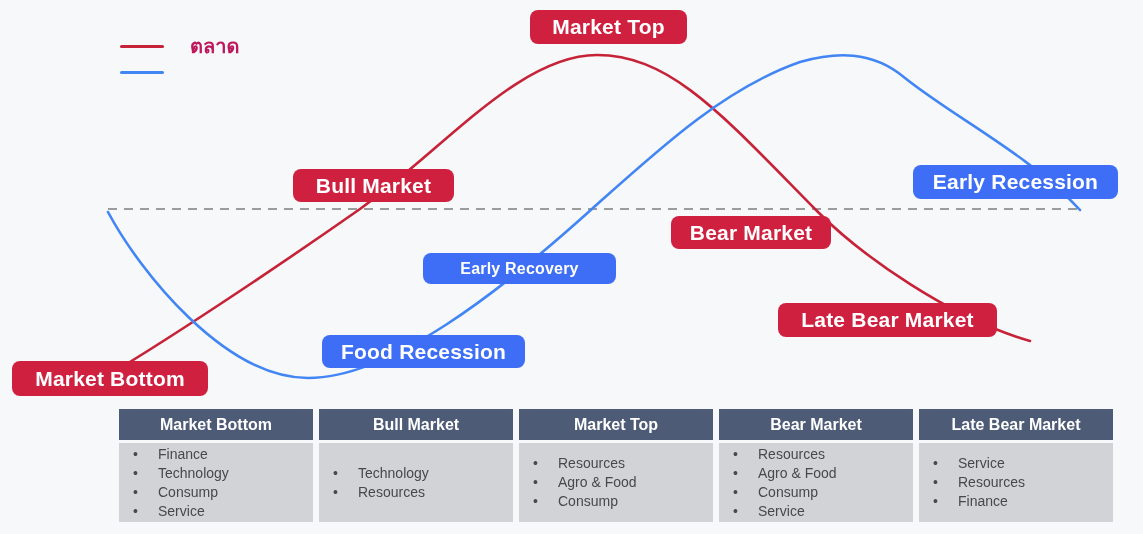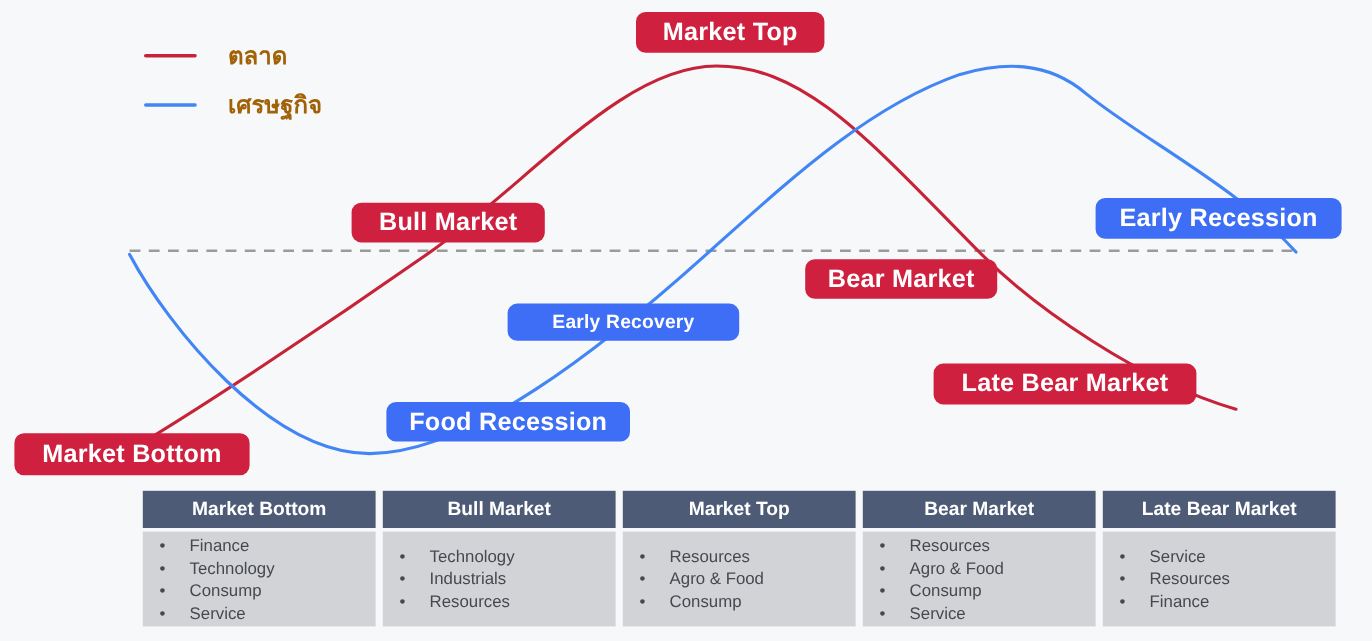--- a/index.html
+++ b/index.html
@@ -21,21 +21,21 @@
   .legend-row { position: absolute; display: flex; align-items: center; white-space: nowrap; }
   .legend-row .swatch { width: 44px; height: 3px; border-radius: 2px; margin-right: 26px; }
   .legend-row.market { left: 0; top: 0; }
   .legend-row.economy { left: 0; top: 41px; }
   .legend-row .swatch.red { background: #c62238; }
   .legend-row .swatch.blue { background: #4285f4; }
   .legend-label {
     font-family: "DejaVu Sans", sans-serif;
     font-size: 20px;
     font-weight: bold;
-    color: #a16207;
+    color: #be185d;
     line-height: 32px;
   }
   
   .tag {
     position: absolute;
     display: flex;
     align-items: center;
     justify-content: center;
     border-radius: 8px;
     color: #ffffff;
@@ -116,21 +116,20 @@
              C 955 118, 1030 155, 1080 210" fill="none" stroke="#4285f4" stroke-width="2.6" stroke-linecap="round"></path>
   </svg>
 
   <div class="legend">
     <div class="legend-row market">
       <span class="swatch red"></span>
       <span class="legend-label">ตลาด</span>
     </div>
     <div class="legend-row economy">
       <span class="swatch blue"></span>
-      <span class="legend-label">เศรษฐกิจ</span>
     </div>
   </div>
 
   <div class="tag red" id="tag-market-top">Market Top</div>
   <div class="tag blue" id="tag-early-recession">Early Recession</div>
   <div class="tag red" id="tag-bull-market">Bull Market</div>
   <div class="tag blue" id="tag-early-recovery">Early Recovery</div>
   <div class="tag red" id="tag-bear-market">Bear Market</div>
   <div class="tag blue" id="tag-full-recession">Food Recession</div>
   <div class="tag red" id="tag-late-bear-market">Late Bear Market</div>
@@ -148,21 +147,20 @@
           <li>Service</li>
         </ul>
       </div>
     </div>
 
     <div class="sector-col">
       <div class="col-header">Bull Market</div>
       <div class="col-body">
         <ul>
           <li>Technology</li>
-          <li>Industrials</li>
           <li>Resources</li>
         </ul>
       </div>
     </div>
 
     <div class="sector-col">
       <div class="col-header">Market Top</div>
       <div class="col-body">
         <ul>
           <li>Resources</li>

